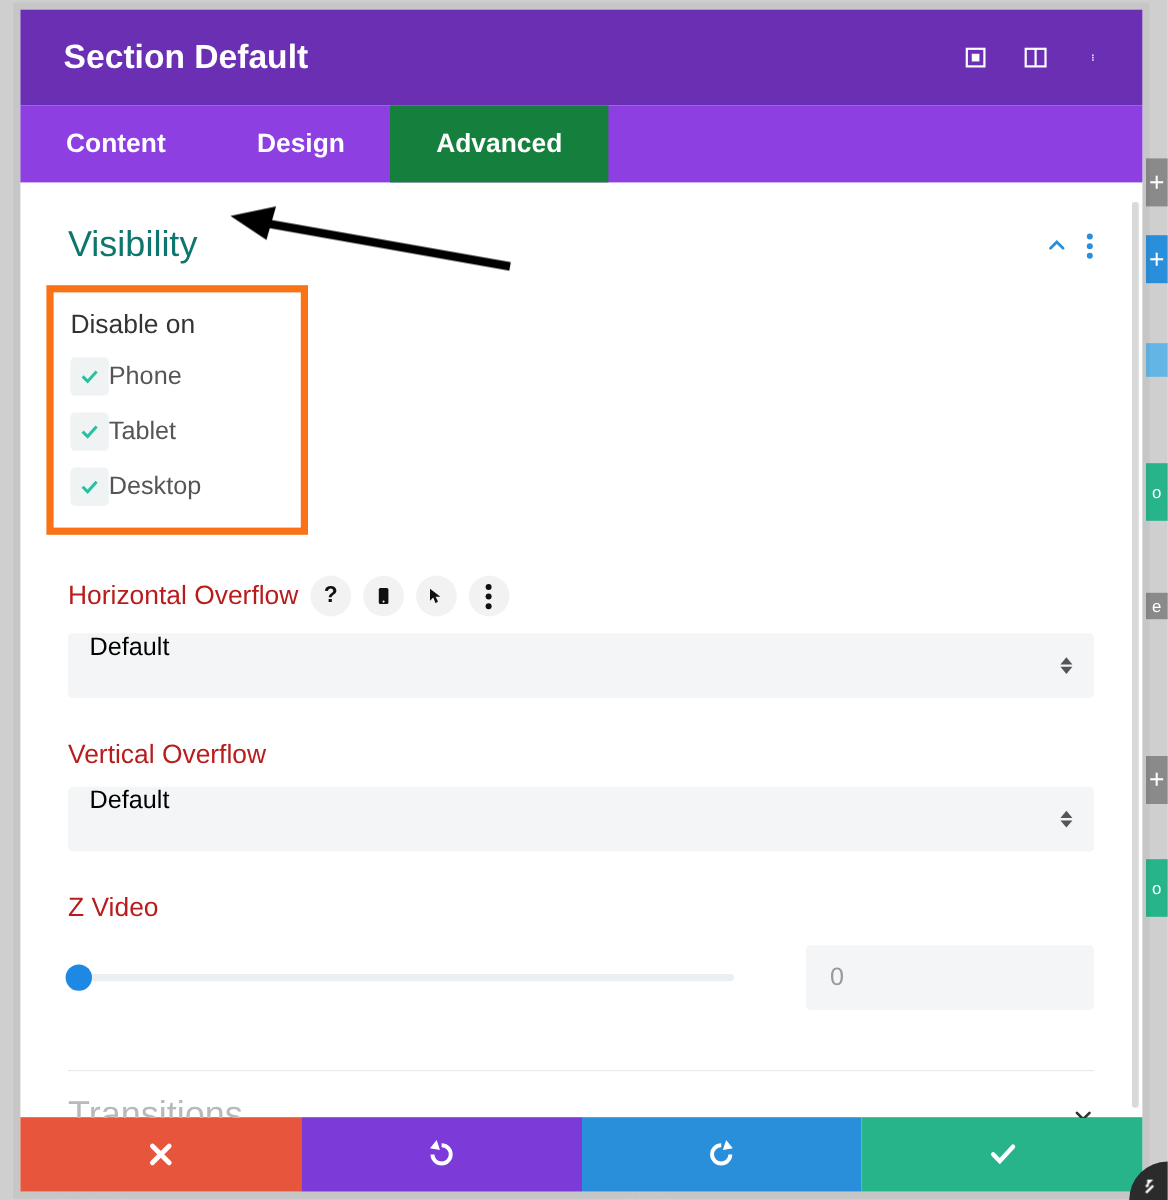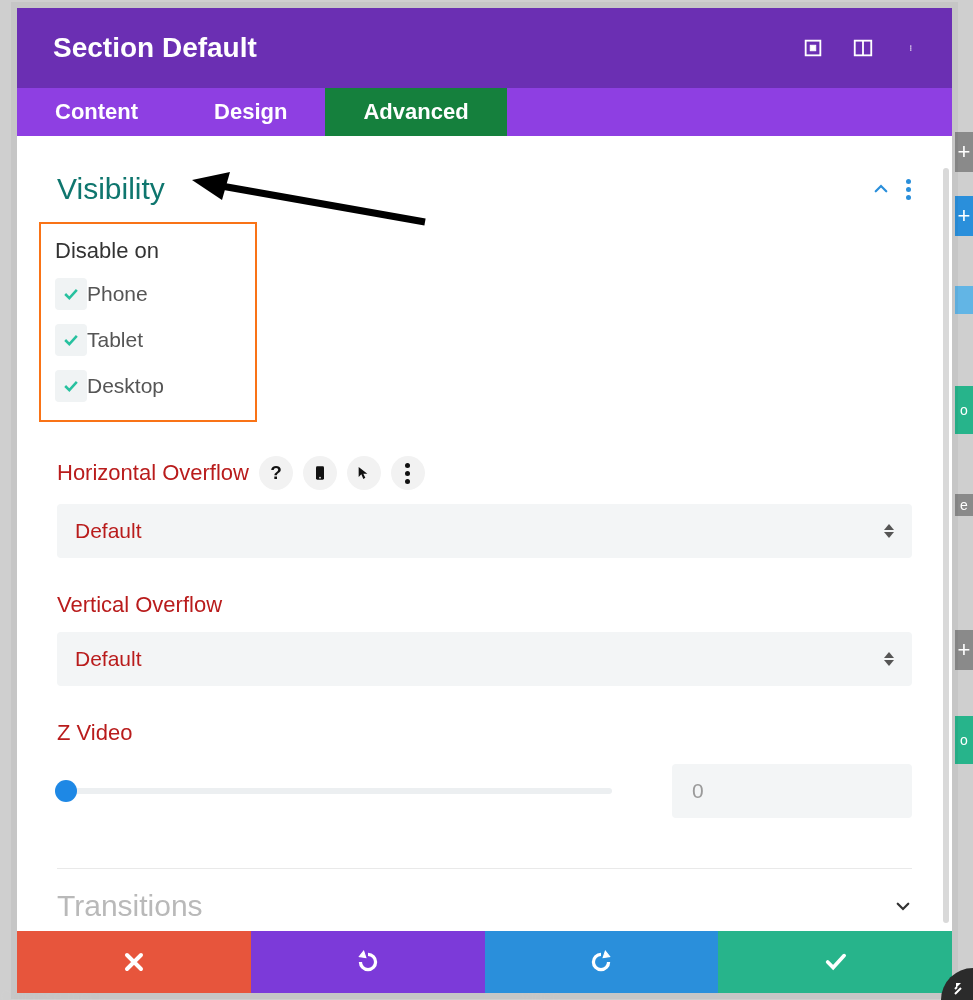--- a/index.html
+++ b/index.html
@@ -21,38 +21,38 @@
     display: flex; align-items: center;
     padding: 0 28px 0 36px;
     color: #fff;
   }
   .titlebar h1 { font-size: 28px; font-weight: 600; flex: 1; }
   .title-icons { display: flex; gap: 28px; align-items: center; }
   .title-icons .ticon { width: 22px; height: 22px; cursor: pointer; display:flex; align-items:center; justify-content:center; }
   .title-icons svg { stroke: #fff; fill: #fff; }
 
   
-  .tabs { background: #8E3FE2; height: 48px; display: flex; align-items: stretch; }
+  .tabs { background: #8E3FE2; height: 64px; display: flex; align-items: stretch; }
   .tab { color: #fff; font-size: 22px; font-weight: 600; padding: 0 38px; display:flex; align-items:center; cursor:pointer; }
   .tab.active { background: #15803d; }
 
   
   .body { flex: 1; overflow-y: auto; padding: 30px 40px 0 40px; position: relative; }
 
   .section-head { display:flex; align-items:center; justify-content:space-between; padding: 6px 0 18px 0; }
   .section-head.open .title { color: #0f766e; font-size: 30px; font-weight: 400; }
   .section-head.closed .title { color: #b9b9b9; font-size: 30px; font-weight: 400; }
   .section-head .rh { display:flex; align-items:center; gap: 16px; }
   .chev { width: 18px; height: 18px; }
   .kebab { width: 6px; display:flex; flex-direction:column; gap:3px; cursor:pointer;}
   .kebab span { width:5px; height:5px; border-radius:50%; background:#2A8FDB; }
 
   
   .highlight-box {
-    border: 2px solid #f97316;
+    border: 6px solid #f97316;
     width: 218px;
     padding: 14px 14px 18px 14px;
     margin-left: -18px;
     margin-top: -2px;
   }
   .hb-title { font-size: 22px; color: #333; margin-bottom: 10px; }
   .chkrow { display:flex; align-items:center; gap: 0; margin-top: 14px; }
   .chk { width: 32px; height: 32px; background:#f0f3f4; border-radius:4px; display:flex; align-items:center; justify-content:center; cursor:pointer;}
   .chk svg { stroke:#27c19f; stroke-width:3; fill:none; }
   .chkrow label { font-size: 21px; color:#555; }
@@ -61,21 +61,21 @@
   .field { margin-top: 34px; }
   .field-label-row { display:flex; align-items:center; gap: 10px; margin-bottom: 14px;}
   .field-label { font-size: 22px; color:#b91c1c; font-weight: 500; }
   .pill { width:34px; height:34px; border-radius:50%; background:#f2f2f2; display:flex; align-items:center; justify-content:center; cursor:pointer; font-size: 19px; font-weight:700; color:#111;}
   .pill.dark svg { fill:#111; }
   .pill.dots { flex-direction: column; gap:3px;}
   .pill.dots span { width:5px; height:5px; border-radius:50%; background:#111; }
 
   .select {
     background:#f3f5f6; height:54px; border-radius:4px;
-    display:flex; align-items:center; padding: 0 18px; font-size:21px; color:#b91c1c;
+    display:flex; padding: 0 18px; font-size:21px; color:#000000;
     position: relative; cursor:pointer;
   }
   .select .arrows { position:absolute; right:18px; top:50%; transform:translateY(-50%); display:flex; flex-direction:column; gap:2px;}
   .select .arrows span { width:0; height:0; border-left:5px solid transparent; border-right:5px solid transparent;}
   .select .arrows .up { border-bottom:6px solid #555;}
   .select .arrows .dn { border-top:6px solid #555;}
 
   
   .zrow { display:flex; align-items:center; gap: 60px; margin-top: 18px;}
   .slider { flex:1; position:relative; height: 20px; }

